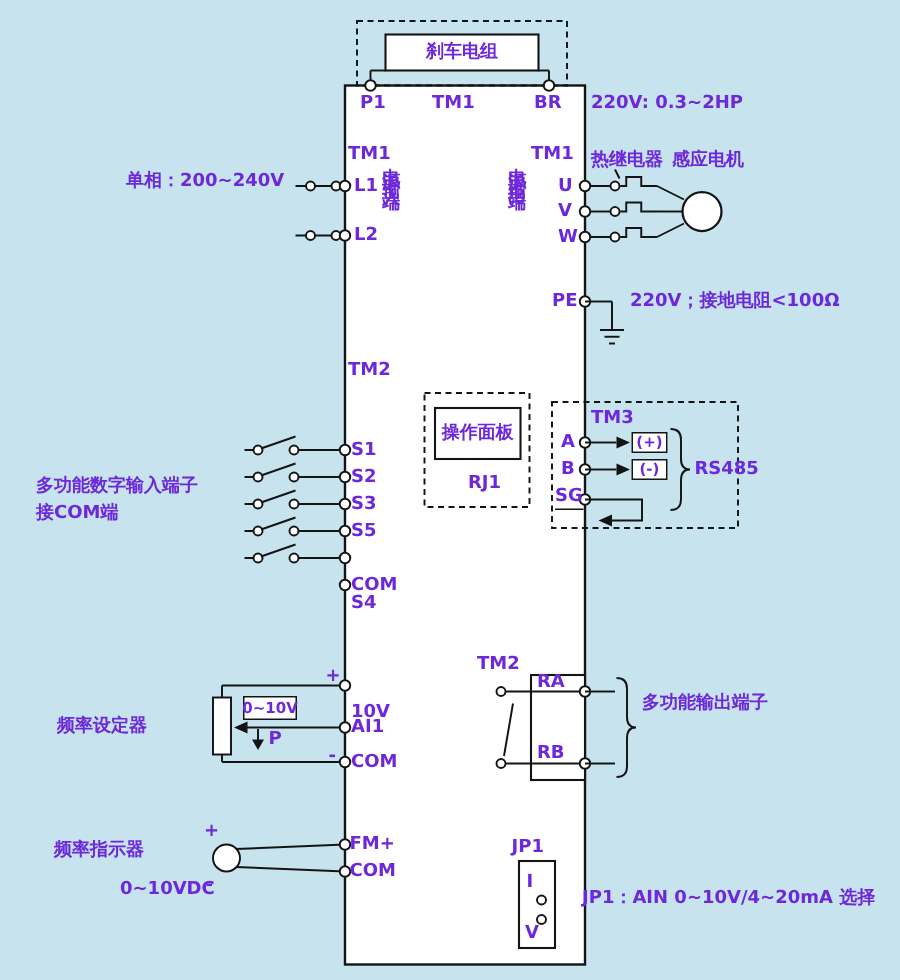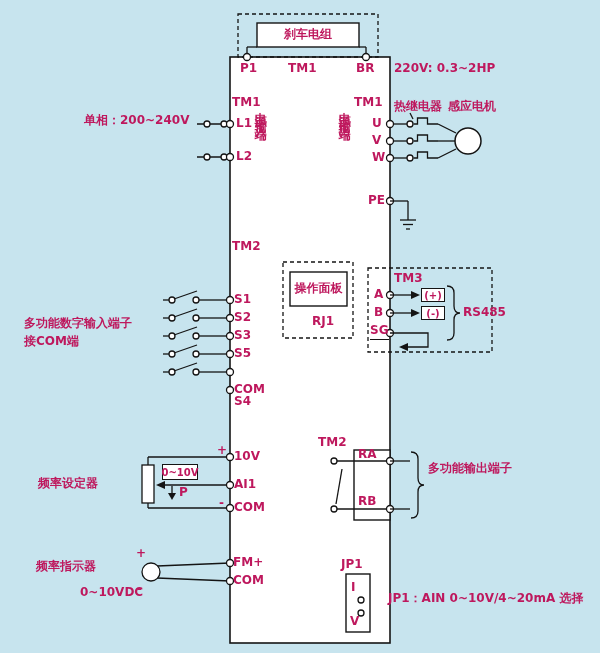--- a/index.html
+++ b/index.html
@@ -1,19 +1,19 @@
 <!DOCTYPE html>
 <html><head>
 <meta charset="utf-8">
 <style>
   * { margin:0; padding:0; box-sizing:border-box; }
   html,body { background:#c7e4ee; }
   .stage {
     position:relative; width:600px; height:653px; background:#c7e4ee;
-    font-family:"DejaVu Sans","Liberation Sans",sans-serif; color:#be185d;
+    font-family:"DejaVu Sans","Liberation Sans",sans-serif; color:#6d28d9;
     overflow:hidden;
   }
   svg.wires { position:absolute; left:0; top:0; }
   .lbl { position:absolute; font-size:12px; font-weight:bold; white-space:nowrap; line-height:1.15; }
   .center { text-align:center; }
   .vtext { writing-mode:vertical-rl; text-orientation:upright; letter-spacing:4px; }
   .boxed {
     position:absolute; border:1.3px solid #141414; background:#fff;
     display:flex; align-items:center; justify-content:center;
     font-size:10px; font-weight:bold;
@@ -203,20 +203,21 @@
 
   <div class="lbl vtext" style="left:337px;top:102px;">电源输出端</div>
   <div class="lbl" style="left:354px;top:96px;">TM1</div>
   <div class="lbl" style="left:372px;top:117px;">U</div>
   <div class="lbl" style="left:372px;top:134px;">V</div>
   <div class="lbl" style="left:372px;top:151px;">W</div>
   <div class="lbl" style="left:394px;top:100px;">热继电器</div>
   <div class="lbl" style="left:448px;top:100px;">感应电机</div>
 
   <div class="lbl" style="left:368px;top:194px;">PE</div>
+  <div class="lbl" style="left:420px;top:194px;">220V；接地电阻&lt;100Ω</div>
 
   <div class="lbl" style="left:232px;top:240px;">TM2</div>
   <div class="lbl" style="left:234px;top:293px;">S1</div>
   <div class="lbl" style="left:234px;top:311px;">S2</div>
   <div class="lbl" style="left:234px;top:329px;">S3</div>
   <div class="lbl" style="left:234px;top:347px;margin-top:48px;">S4</div>
   <div class="lbl" style="left:234px;top:347px;">S5</div>
   <div class="lbl" style="left:234px;top:383px;">COM</div>
   <div class="lbl" style="left:24px;top:317px;">多功能数字输入端子</div>
   <div class="lbl" style="left:24px;top:335px;">接COM端</div>
@@ -226,21 +227,21 @@
 
   <div class="lbl" style="left:394px;top:272px;">TM3</div>
   <div class="lbl" style="left:374px;top:288px;">A</div>
   <div class="lbl" style="left:374px;top:306px;">B</div>
   <div class="lbl underline" style="left:370px;top:324px;">SG</div>
   <div class="boxed" style="left:421px;top:288px;width:24px;height:14px;">(+)</div>
   <div class="boxed" style="left:421px;top:306px;width:24px;height:14px;">(-)</div>
   <div class="lbl" style="left:463px;top:306px;">RS485</div>
 
   <div class="lbl" style="left:217px;top:444px;">+</div>
-  <div class="lbl" style="left:234px;top:450px;">10V</div>
+  <div class="lbl" style="left:234px;top:468px;">10V</div>
   <div class="lbl" style="left:234px;top:478px;">AI1</div>
   <div class="lbl" style="left:234px;top:501px;">COM</div>
   <div class="lbl" style="left:219px;top:497px;">-</div>
   <div class="boxed" style="left:162px;top:464px;width:36px;height:16px;">0~10V</div>
   <div class="lbl" style="left:179px;top:486px;">P</div>
   <div class="lbl" style="left:38px;top:477px;">频率设定器</div>
 
   <div class="lbl" style="left:318px;top:436px;">TM2</div>
   <div class="lbl" style="left:358px;top:448px;">RA</div>
   <div class="lbl" style="left:358px;top:495px;">RB</div>

